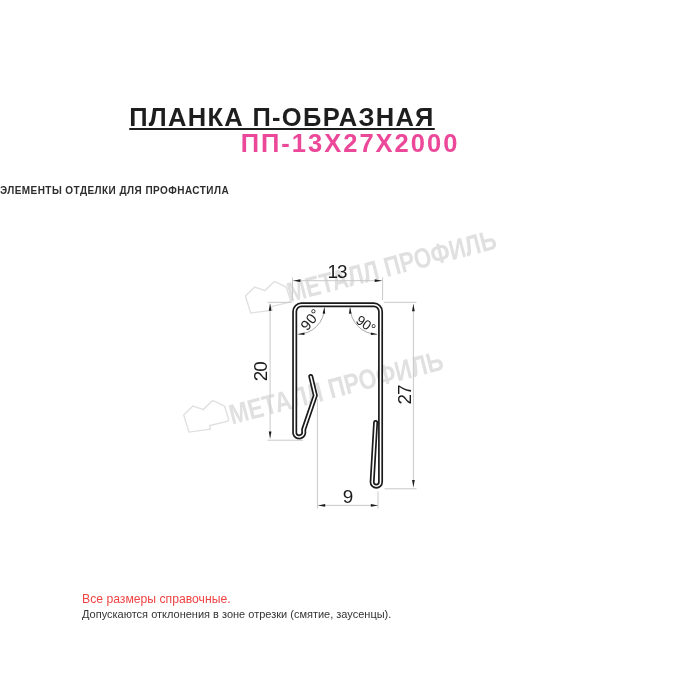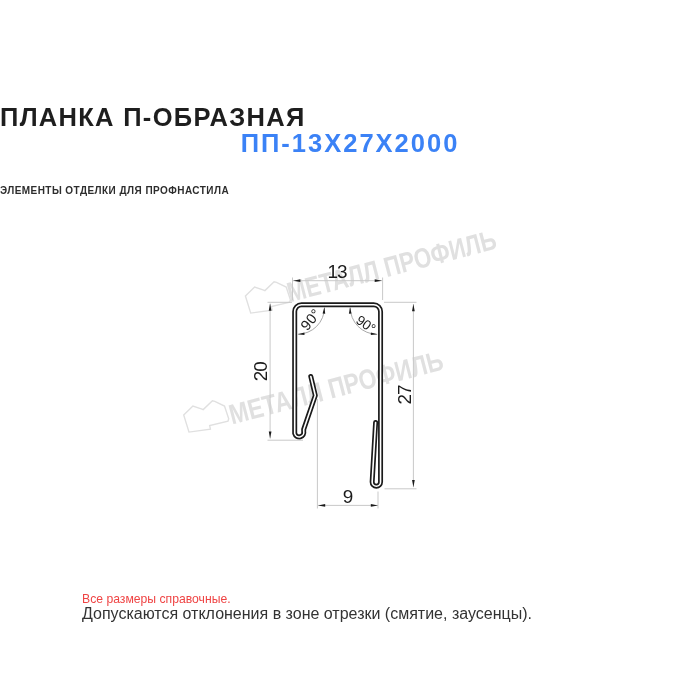--- a/index.html
+++ b/index.html
@@ -2,23 +2,23 @@
 <html><head>
 <meta charset="utf-8">
 <style>
   html,body{margin:0;padding:0;background:#ffffff;}
   body{width:700px;height:700px;position:relative;font-family:"Liberation Sans",sans-serif;overflow:hidden;transform:translateZ(0);}
   .abs{position:absolute;transform:translateZ(0);}
 </style>
 </head>
 <body>
 
-<div class="abs" style="left:0;top:104.1px;width:564px;font-weight:bold;font-size:25.5px;line-height:26px;color:#1e1e1e;letter-spacing:1.3px;">ПЛАНКА П-ОБРАЗНАЯ</div>
+<div class="abs" style="left:0;top:104.1px;width:564px;text-align:center;font-weight:bold;font-size:25.5px;line-height:26px;color:#1e1e1e;letter-spacing:1.3px;text-decoration:underline;">ПЛАНКА П-ОБРАЗНАЯ</div>
 
-<div class="abs" style="left:0;top:130.4px;width:700px;text-align:center;font-weight:bold;font-size:25.5px;line-height:26px;color:#3b82f6;letter-spacing:2px;">ПП-13Х27Х2000</div>
+<div class="abs" style="left:0;top:130.4px;width:700px;text-align:center;font-weight:bold;font-size:25.5px;line-height:26px;color:#ec4899;letter-spacing:2px;">ПП-13Х27Х2000</div>
 
 <div class="abs" style="left:0;top:185px;width:679px;text-align:left;font-weight:bold;font-size:10px;line-height:11px;color:#2d2d2d;letter-spacing:0.45px;">ЭЛЕМЕНТЫ ОТДЕЛКИ ДЛЯ ПРОФНАСТИЛА</div>
 
 <svg class="abs" style="left:0;top:0;" width="700" height="700" viewBox="0 0 700 700">
 
   <g transform="translate(245,281)">
 
     <path d="M 0.4,15.0 L 9.6,6.0 L 18.0,8.9 L 19.9,9.6 L 29.1,0.8 L 31.5,1.3 L 41.2,6.0 L 45.4,18.7 L 44.7,21.2 L 26.4,25.6 L 27.1,29.2 L 5.7,32.1 Z" fill="none" stroke="#e0e0e0" stroke-width="1.4"></path>
 
     <text x="45" y="21.3" transform="rotate(-14.6 45 21.3)" font-weight="bold" font-size="28px" fill="#e0e0e0" textLength="215" lengthAdjust="spacingAndGlyphs">МЕТАЛЛ ПРОФИЛЬ</text>
@@ -98,13 +98,13 @@
 
   <text x="348.1" y="503.2" text-anchor="middle" font-size="18.9px" fill="#1b1b1b">9</text>
 
   <text x="310.6" y="319.6" text-anchor="middle" font-size="14.5px" letter-spacing="0.2" fill="#1b1b1b" transform="rotate(-50 310.6 319.6)" dy="5">90°</text>
 
   <text x="365.9" y="324" text-anchor="middle" font-size="13.6px" letter-spacing="-0.2" fill="#1b1b1b" transform="rotate(35 365.9 324)" dy="4.8">90°</text>
 </svg>
 
 <div class="abs" style="left:82px;top:592.2px;font-size:12.2px;line-height:14.6px;color:#ef4444;">Все размеры справочные.</div>
 
-<div class="abs" style="left:82px;top:606.8px;font-size:16px;line-height:14.6px;color:#333333;">Допускаются отклонения в зоне отрезки (смятие, заусенцы).</div>
+<div class="abs" style="left:82px;top:606.8px;font-size:11px;line-height:14.6px;color:#333333;">Допускаются отклонения в зоне отрезки (смятие, заусенцы).</div>
 
 </body></html>

